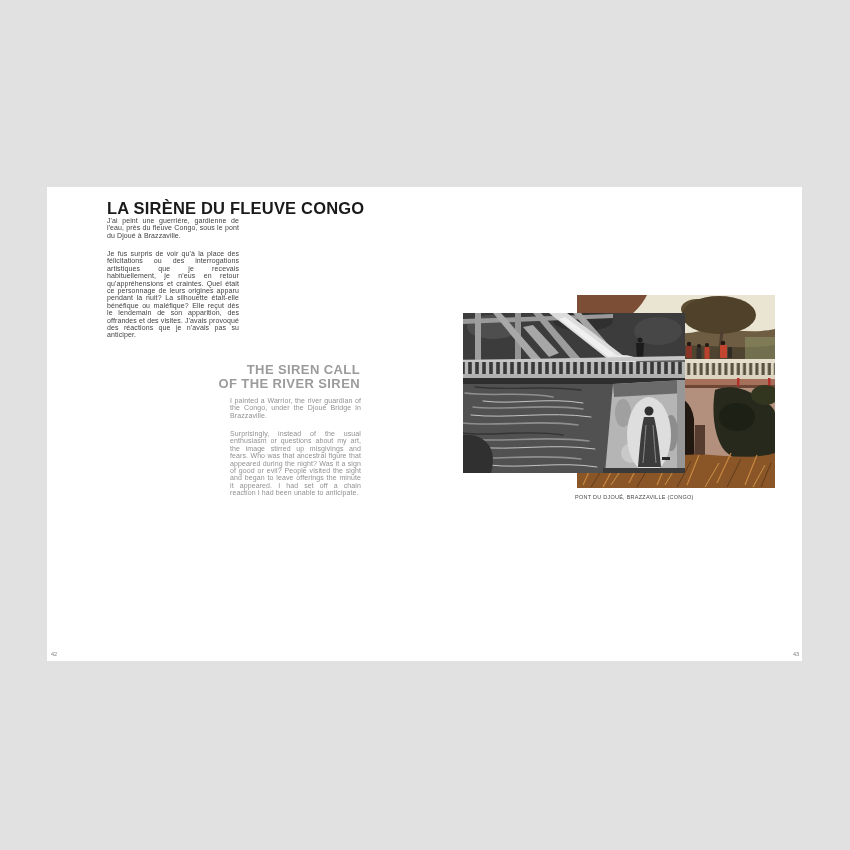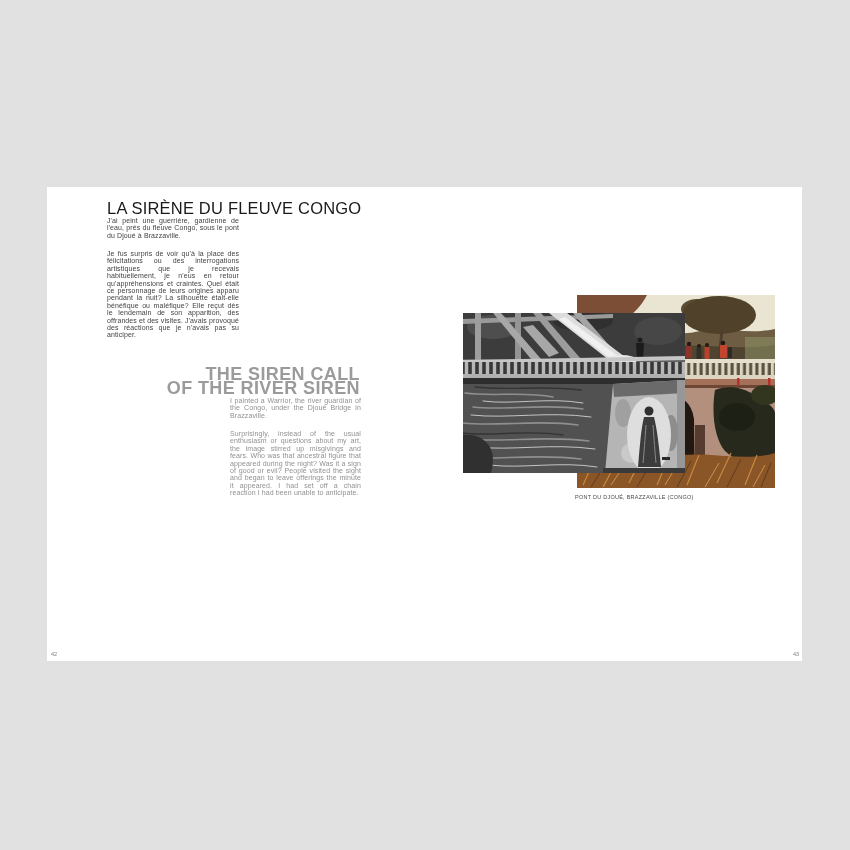--- a/index.html
+++ b/index.html
@@ -7,33 +7,33 @@
     width:850px;height:850px;position:relative;overflow:hidden;
     background:#e1e1e1;
     font-family:"Liberation Sans","DejaVu Sans",sans-serif;
   }
   .spread{
     position:absolute;left:47px;top:187px;width:755px;height:474px;
     background:#ffffff;
   }
   .fr-title{
     position:absolute;left:60px;top:1px;
-    font-size:16.5px;font-weight:normal;color:#1a1a1a;letter-spacing:.2px;
+    font-size:16.5px;font-weight:bold;color:#1a1a1a;letter-spacing:.2px;
     white-space:nowrap;
   }
   .body-col{
     position:absolute;width:132px;
     font-size:7px;line-height:7.4px;text-align:justify;
     color:#3f3f3f;letter-spacing:.1px;
   }
   .fr-p1{left:60px;top:23px;}
   .fr-p2{left:60px;top:56px;}
   .en-title{
     position:absolute;left:60px;top:165px;width:253px;text-align:right;
-    font-size:18px;line-height:14px;font-weight:bold;color:#9b9b9d;
+    font-size:13px;line-height:14px;font-weight:bold;color:#9b9b9d;
     letter-spacing:.4px;
   }
   .en-col{color:#919193;width:131px;}
   .en-p1{left:183px;top:203px;}
   .en-p2{left:183px;top:236px;}
   .photo{position:absolute;overflow:hidden;}
   .photo-color{left:530px;top:108px;width:198px;height:193px;z-index:1;}
   .photo-bw{left:416px;top:126px;width:222px;height:160px;z-index:2;}
   .caption{
     position:absolute;left:528px;top:307px;z-index:3;

